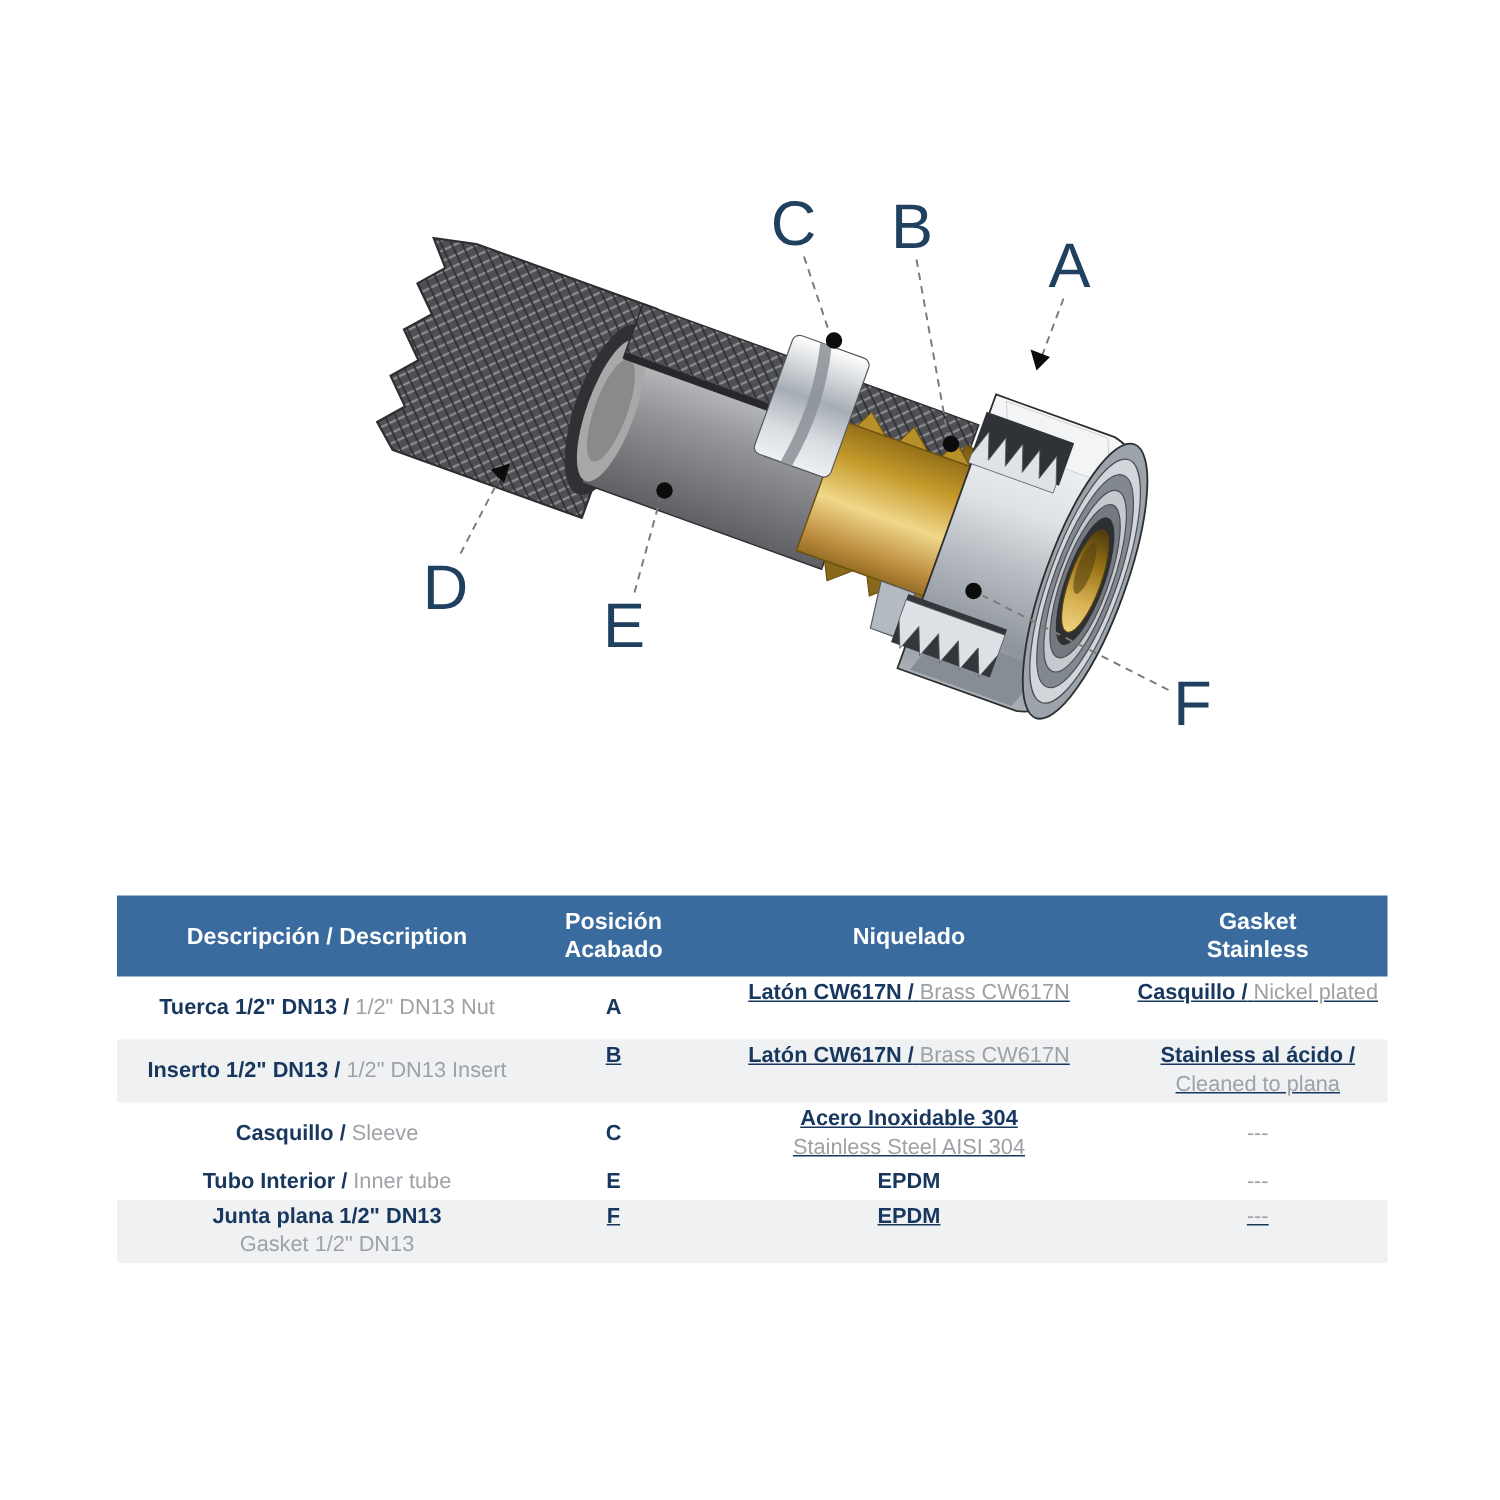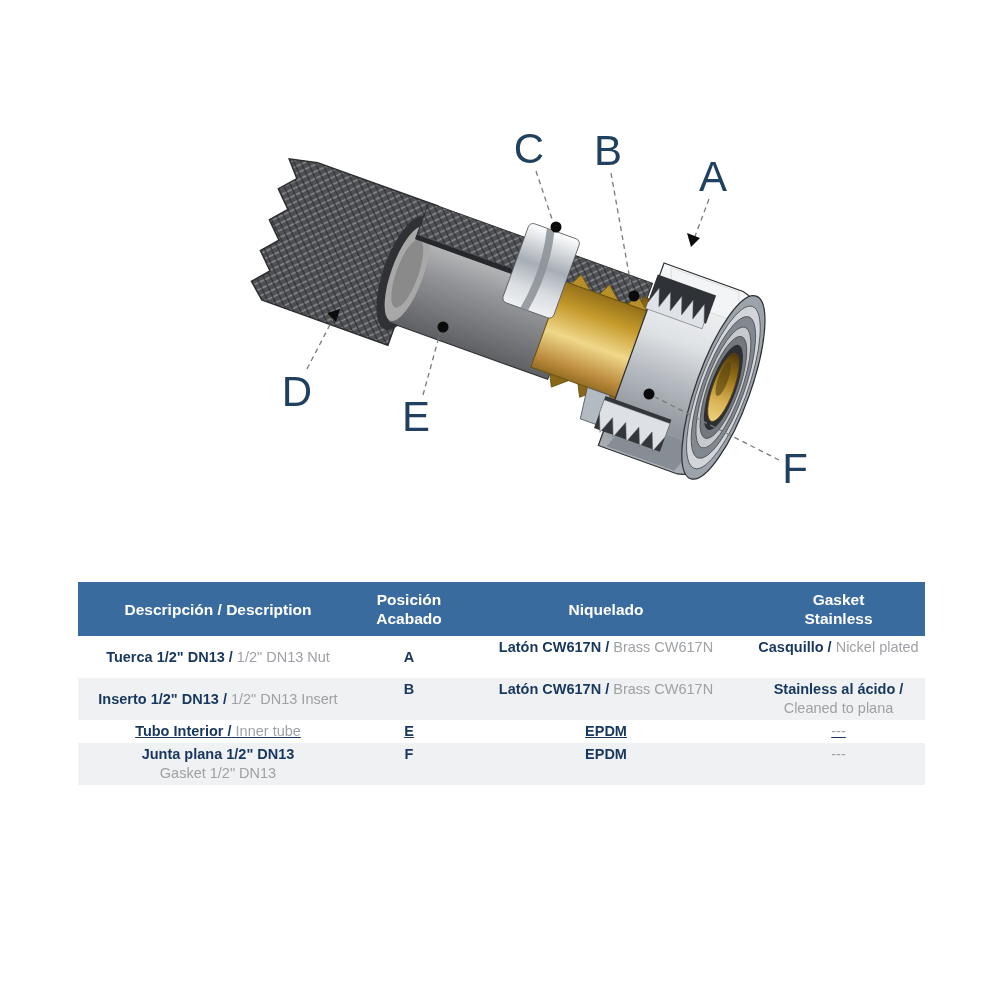--- a/index.html
+++ b/index.html
@@ -11,47 +11,47 @@
     --leader:#7a7a7a;
   }
   *{margin:0;padding:0;box-sizing:border-box;}
   html,body{width:1000px;height:1000px;background:#ffffff;overflow:hidden;}
   body{font-family:"Liberation Sans","DejaVu Sans",sans-serif;position:relative;}
 
   .stage{position:absolute;inset:0;}
   #diagram{position:absolute;left:0;top:0;}
 
   .spec-table{
-    position:absolute;left:78px;top:582px;width:847px;
+    position:absolute;left:78px;top:597px;width:847px;
     border-collapse:collapse;table-layout:fixed;
     font-size:14.5px;line-height:19px;
   }
   .spec-table col.c-desc{width:280px;}
   .spec-table col.c-pos{width:102px;}
   .spec-table col.c-mat{width:292px;}
   .spec-table col.c-fin{width:173px;}
 
   .spec-table thead th{
     background:var(--header_bg);color:#ffffff;font-weight:bold;
     font-size:15.5px;line-height:19px;height:54px;
     text-align:center;vertical-align:middle;padding:2px 4px;
   }
   .spec-table td{
     text-align:center;padding:2px 6px;color:var(--navy);
   }
   .spec-table tr.r-a td{height:42px;}
   .spec-table tr.r-b td{height:39px;}
   .spec-table tr.r-c td{height:39px;}
   .spec-table tr.r-d td{height:38px;}
-  .spec-table tr.r-e td{height:22px;text-decoration:underline;}
+  .spec-table tr.r-e td{height:22px;}
   .spec-table tr.r-f td{height:40px;}
   .spec-table tr.alt td{background:var(--row_alt);}
 
   .spec-table td.v-mid{vertical-align:middle;}
-  .spec-table td.v-top{vertical-align:top;}
+  .spec-table td.v-top{vertical-align:top;text-decoration:underline;}
 
   .es{color:var(--navy);font-weight:bold;}
   .en{color:var(--gray);font-weight:normal;}
   .stack .es,.stack .en{display:block;}
   .pos-letter{font-weight:bold;color:var(--navy);}
   .dashes{color:var(--gray);}
 </style>
 </head>
 <body>
 
@@ -214,20 +214,32 @@
         <td class="v-top"><span class="pos-letter">B</span></td>
         <td class="v-top">
           <span class="es">Latón CW617N /</span>
           <span class="en">Brass CW617N</span>
         </td>
         <td class="v-top">
           <span class="es">Stainless al ácido /</span>
           <span class="en">Cleaned to plana</span>
         </td>
       </tr>
+      <tr class="r-c">
+        <td class="v-mid">
+          <span class="es">Casquillo /</span>
+          <span class="en">Sleeve</span>
+        </td>
+        <td class="v-mid"><span class="pos-letter">C</span></td>
+        <td class="v-top stack">
+          <span class="es">Acero Inoxidable 304</span>
+          <span class="en">Stainless Steel AISI 304</span>
+        </td>
+        <td class="v-mid"><span class="dashes">---</span></td>
+      </tr>
       <tr class="r-e">
         <td class="v-mid">
           <span class="es">Tubo Interior /</span>
           <span class="en">Inner tube</span>
         </td>
         <td class="v-mid"><span class="pos-letter">E</span></td>
         <td class="v-mid"><span class="es">EPDM</span></td>
         <td class="v-mid"><span class="dashes">---</span></td>
       </tr>
       <tr class="r-f alt">

